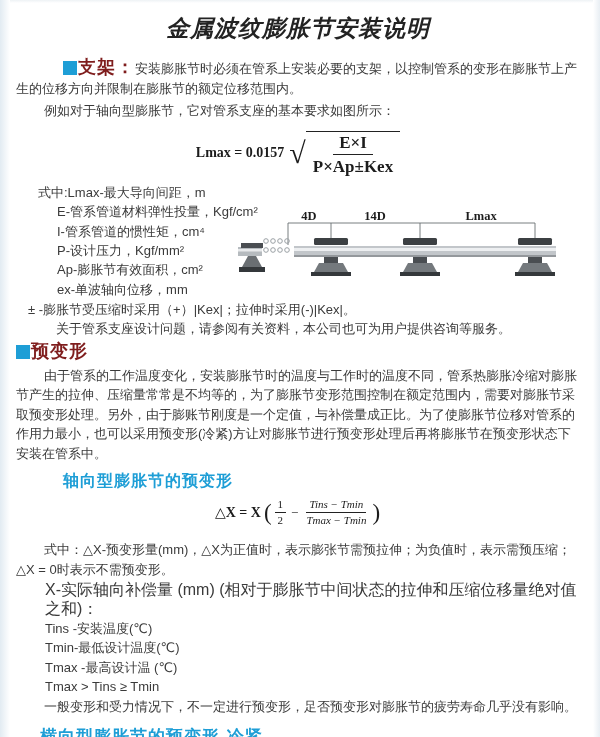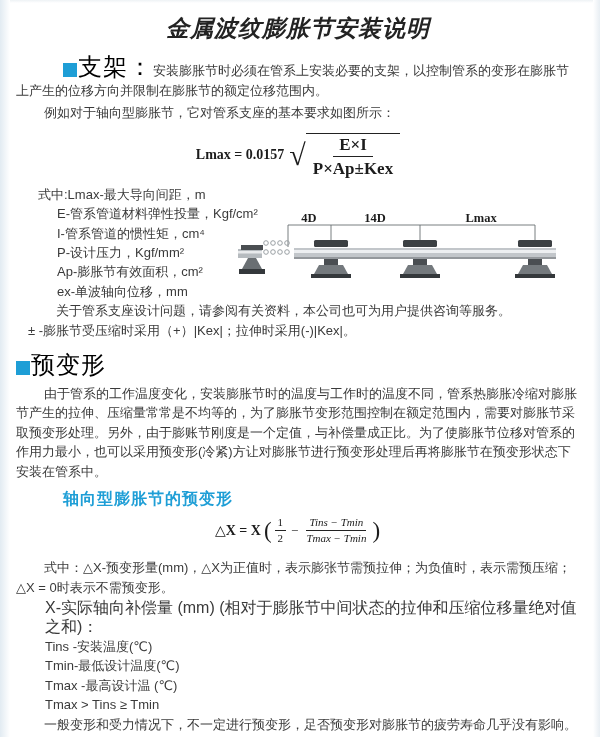--- a/index.html
+++ b/index.html
@@ -23,21 +23,21 @@
   .title {
     font-size:23px; font-weight:bold; color:#232323;
     text-align:center; margin:13px 0 0 0; letter-spacing:1px;font-style:italic;
   }
 
   p { margin:0; font-size:13px; line-height:20px; }
 
   .p-support { margin-top:13px; text-indent:47px; }
   .bullet { display:inline-block; width:14px; height:14px; background:#1e9ed6;
     vertical-align:-2px; margin-right:1px; }
-  .sec-head-inline { color:#000000; font-size:24px; font-weight:normal; letter-spacing:1px; }
+  .sec-head-inline { color:#7f1d1d; font-size:18px; font-weight:bold; letter-spacing:1px; }
   .p-example { text-indent:28px; margin-top:2px; }
 
   .formula {
     display:flex; justify-content:center; align-items:center;
     font-family:"Liberation Serif","DejaVu Serif",serif;
     color:#1c1c1c; font-weight:bold;
   }
   .formula1 { margin:7px 0 5px 0; }
   .f-prefix { font-size:14px; }
   .sqrt-sign { font-size:30px; font-weight:normal; line-height:0.85; margin-left:5px; }
@@ -51,21 +51,21 @@
   .def-line { font-size:13px; line-height:19.3px; }
   .def-first { margin-left:22px; }
   .def-sub { margin-left:41px; }
   .def-pm { margin-left:12px; margin-top:1px; }
   .def-consult { margin-left:12px; text-indent:28px; }
 
   .diagram { position:absolute; top:27px; right:-8px; width:350px; height:78px; }
   .diagram text { font-family:"Liberation Serif","DejaVu Serif",serif; font-weight:bold;
     font-size:12.5px; fill:#1d1d1d; }
 
-  .sec2-head { margin-top:8px; }
+  .sec2-head { margin-top:0; }
   .p-body { text-indent:28px; line-height:19.5px; margin-top:3px; }
 
   .h3-axial { color:#1e9ed6; font-size:16px; font-weight:bold;
     margin:8px 0 2px 47px; letter-spacing:1px; }
   .h3-lateral { color:#1e9ed6; font-size:17px; font-weight:bold;
     margin:9px 0 2px 24px; letter-spacing:1px; }
 
   .formula2 { margin:6px 0 3px 0; font-weight:normal; }
   .f2-lhs { font-size:14px; font-weight:bold; margin-right:2px; }
   .paren { font-size:23px; font-weight:normal; line-height:1; padding:0 1px; }
@@ -107,22 +107,22 @@
     </span>
   </div>
 
   <div class="defs">
     <div class="def-line def-first">式中:Lmax-最大导向间距，m</div>
     <div class="def-line def-sub">E-管系管道材料弹性投量，Kgf/cm²</div>
     <div class="def-line def-sub">I-管系管道的惯性矩，cm⁴</div>
     <div class="def-line def-sub">P-设计压力，Kgf/mm²</div>
     <div class="def-line def-sub">Ap-膨胀节有效面积，cm²</div>
     <div class="def-line def-sub">ex-单波轴向位移，mm</div>
+    <div class="def-line def-pm">± -膨胀节受压缩时采用（+）|Kex|；拉伸时采用(-)|Kex|。</div>
     <div class="def-line def-consult">关于管系支座设计问题，请参阅有关资料，本公司也可为用户提供咨询等服务。</div>
-    <div class="def-line def-pm">± -膨胀节受压缩时采用（+）|Kex|；拉伸时采用(-)|Kex|。</div>
 
     <svg class="diagram" viewBox="0 0 350 78">
 
       <g stroke="#6a6f73" stroke-width="0.9">
         <line x1="50" y1="13" x2="297" y2="13"></line>
         <line x1="50" y1="13" x2="50" y2="35"></line>
         <line x1="93" y1="13" x2="93" y2="28"></line>
         <line x1="182" y1="13" x2="182" y2="28"></line>
         <line x1="297" y1="13" x2="297" y2="28"></line>
       </g>

